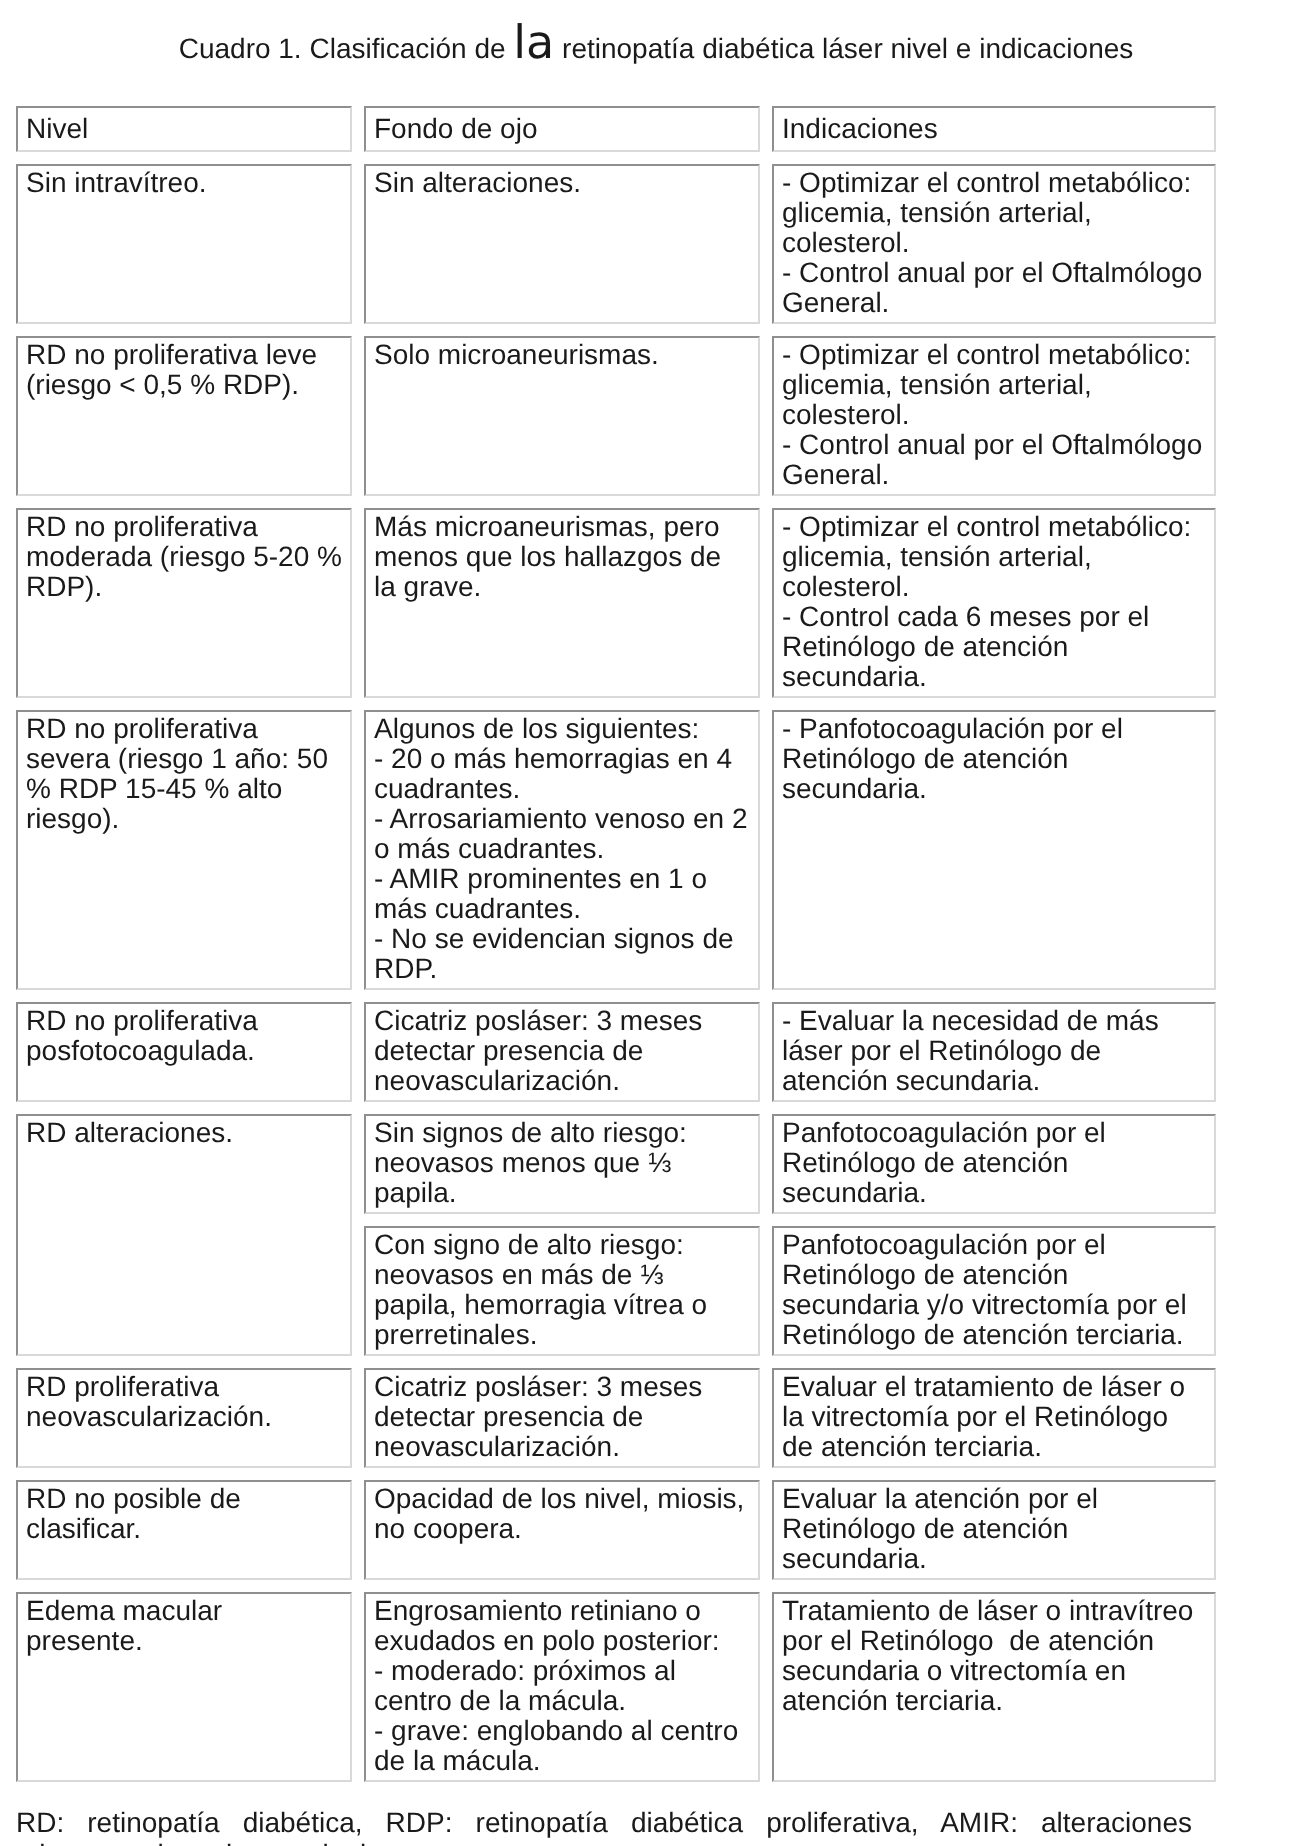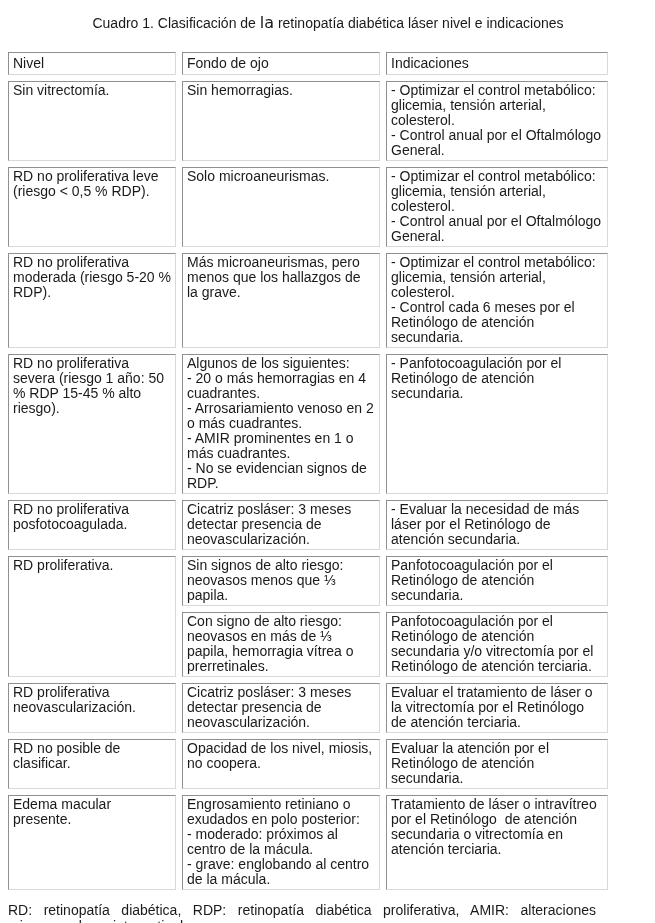--- a/index.html
+++ b/index.html
@@ -18,21 +18,21 @@
     background: #ffffff;
   }
   .caption {
     margin: 5px 0 13px 0;
     text-align: center;
     line-height: 19px;
     white-space: normal;
   }
   .caption b { font-weight: normal; }
   .caption .la {
-    font-size: 16px;
+    font-size: 23px;
     font-family: "DejaVu Sans", sans-serif;
   }
   table.clasif {
     border-collapse: separate;
     border-spacing: 6px;
     table-layout: fixed;
     margin: 0 0 0 -6px; 
   }
   table.clasif th, table.clasif td {
     box-sizing: border-box;
@@ -72,22 +72,22 @@
     </colgroup>
     <thead>
       <tr>
         <th>Nivel</th>
         <th>Fondo de ojo</th>
         <th>Indicaciones</th>
       </tr>
     </thead>
     <tbody>
       <tr>
-        <td>Sin vitrectomía.</td>
-        <td>Sin hemorragias.</td>
+        <td>Sin intravítreo.</td>
+        <td>Sin alteraciones.</td>
         <td>- Optimizar el control metabólico: glicemia, tensión arterial, colesterol.
 - Control anual por el Oftalmólogo General.</td>
       </tr>
       <tr>
         <td>RD no proliferativa leve (riesgo &lt; 0,5 % RDP).</td>
         <td>Solo microaneurismas.</td>
         <td>- Optimizar el control metabólico: glicemia, tensión arterial, colesterol.
 - Control anual por el Oftalmólogo General.</td>
       </tr>
       <tr>
@@ -104,21 +104,21 @@
 - AMIR prominentes en 1 o más cuadrantes.
 - No se evidencian signos de RDP.</td>
         <td>- Panfotocoagulación por el Retinólogo de atención secundaria.</td>
       </tr>
       <tr>
         <td>RD no proliferativa posfotocoagulada.</td>
         <td>Cicatriz posláser: 3 meses detectar presencia de neovascularización.</td>
         <td>- Evaluar la necesidad de más láser por el Retinólogo de atención secundaria.</td>
       </tr>
       <tr>
-        <td rowspan="2">RD proliferativa.</td>
+        <td rowspan="2">RD alteraciones.</td>
         <td>Sin signos de alto riesgo: neovasos menos que ⅓ papila.</td>
         <td>Panfotocoagulación por el Retinólogo de atención secundaria.</td>
       </tr>
       <tr>
         <td>Con signo de alto riesgo: neovasos en más de ⅓ papila, hemorragia vítrea o prerretinales.</td>
         <td>Panfotocoagulación por el Retinólogo de atención secundaria y/o vitrectomía por el Retinólogo de atención terciaria.</td>
       </tr>
       <tr>
         <td>RD proliferativa neovascularización.</td>
         <td>Cicatriz posláser: 3 meses detectar presencia de neovascularización.</td>

